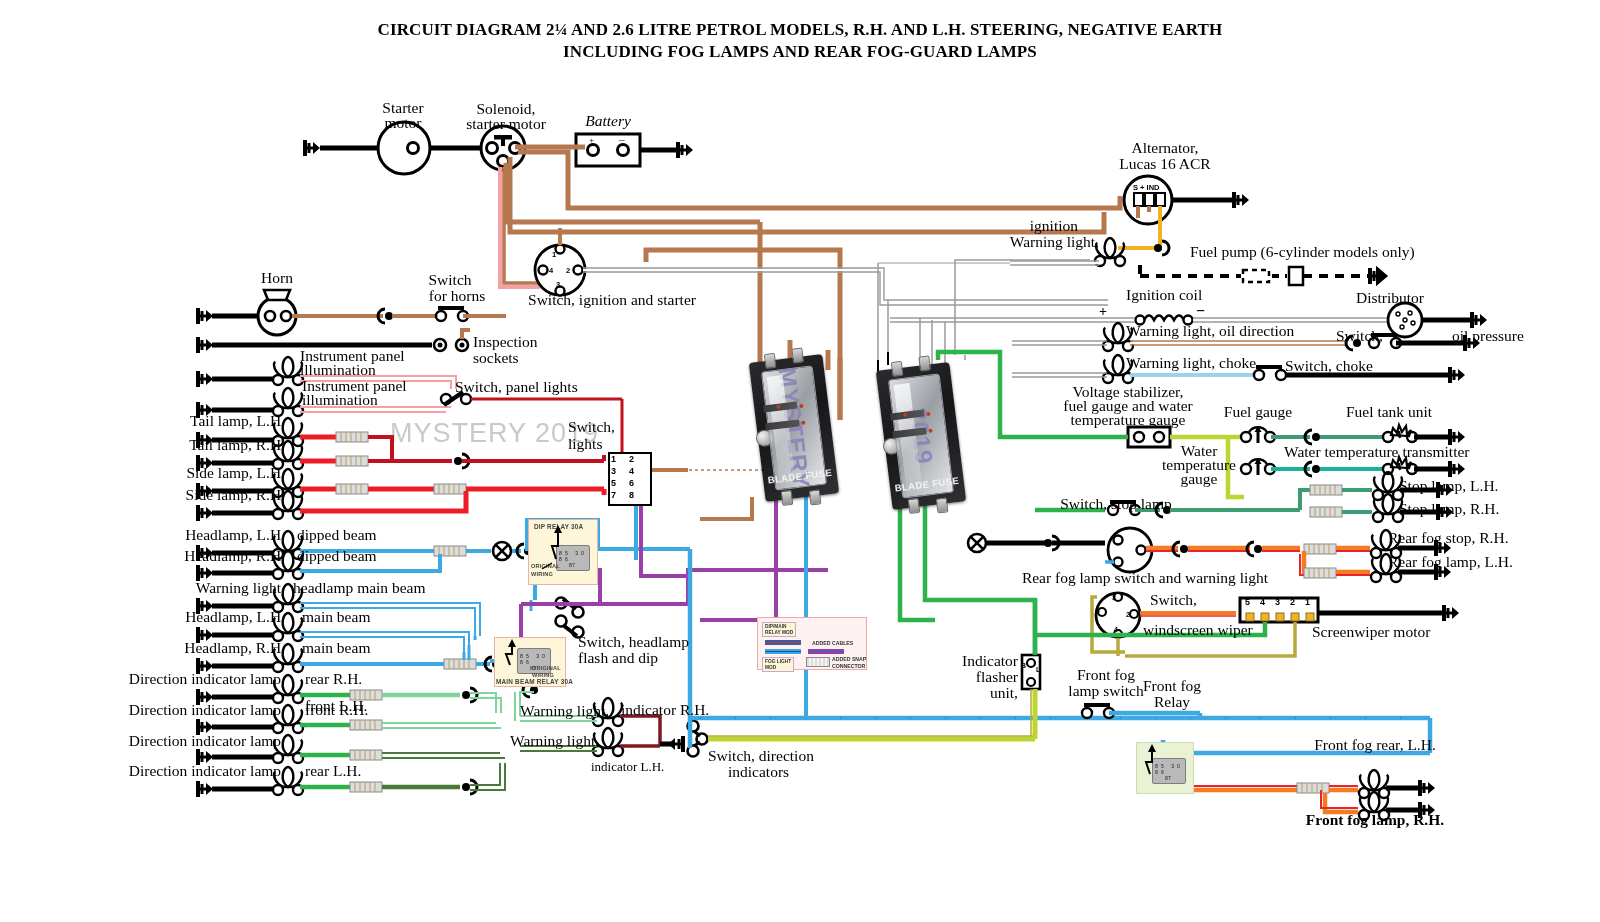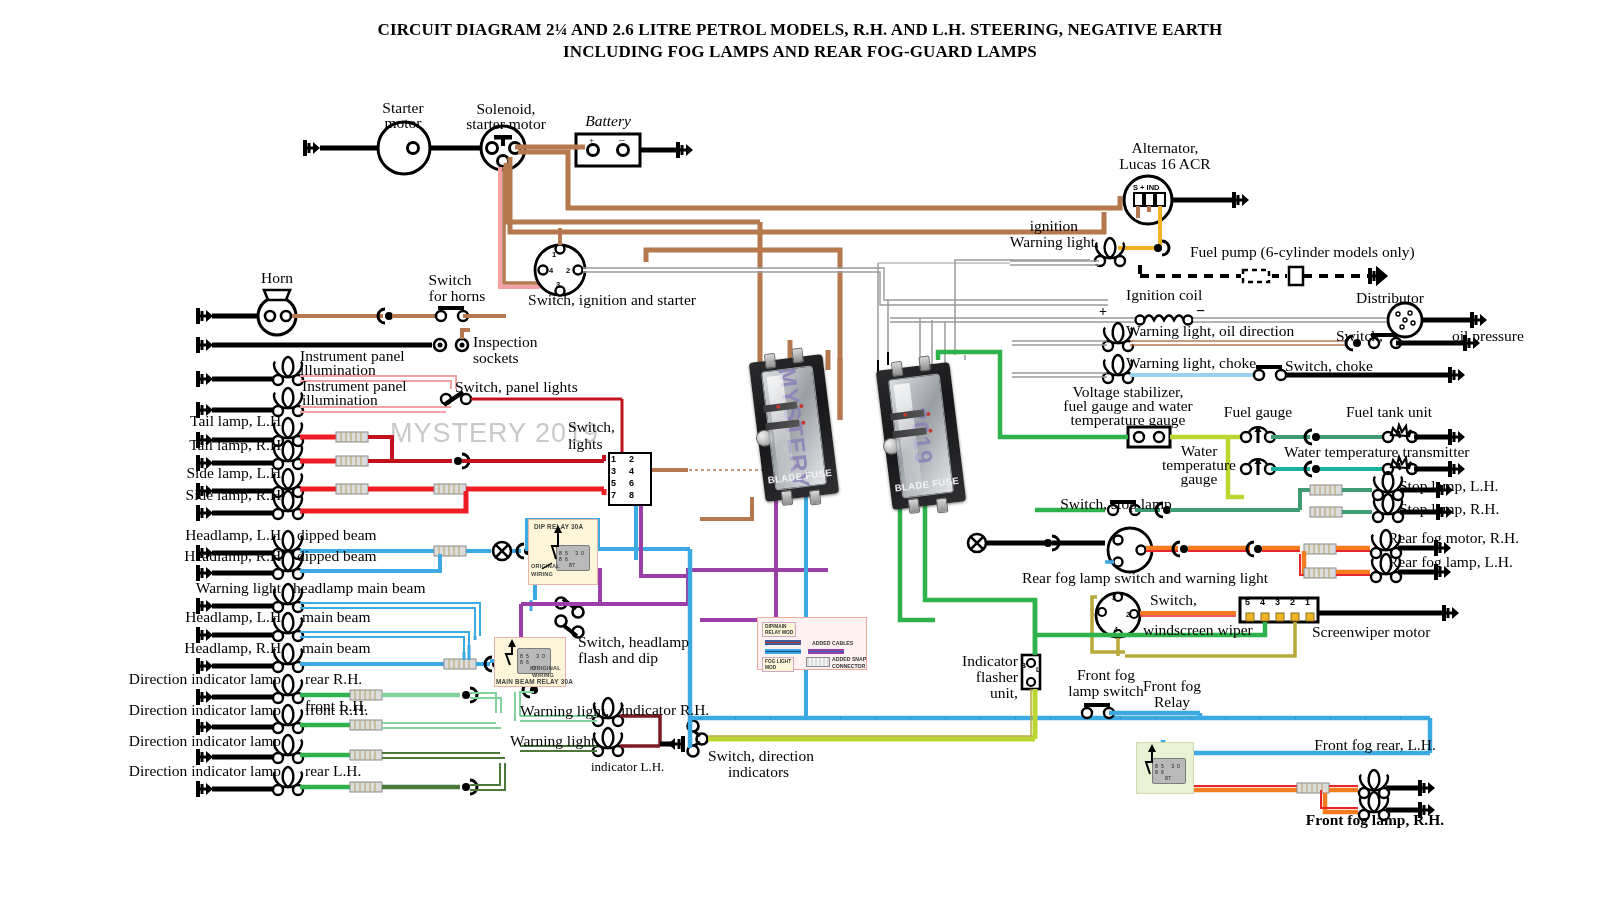--- a/index.html
+++ b/index.html
@@ -917,21 +917,21 @@
   <div class="lbl c" style="left:1258px;top:404px;">Fuel gauge</div>
   <div class="lbl c" style="left:1389px;top:404px;">Fuel tank unit</div>
   <div class="lbl c" style="left:1199px;top:443px;">Water</div>
   <div class="lbl c" style="left:1199px;top:457px;">temperature</div>
   <div class="lbl c" style="left:1199px;top:471px;">gauge</div>
   <div class="lbl" style="left:1284px;top:444px;">Water temperature  transmitter</div>
 
   <div class="lbl c" style="left:1116px;top:496px;">Switch, stop lamp</div>
   <div class="lbl" style="left:1399px;top:478px;">Stop lamp, L.H.</div>
   <div class="lbl" style="left:1399px;top:501px;">Stop lamp, R.H.</div>
-  <div class="lbl" style="left:1388px;top:530px;">Rear fog motor, R.H.</div>
+  <div class="lbl" style="left:1388px;top:530px;">Rear fog stop, R.H.</div>
   <div class="lbl" style="left:1388px;top:554px;">Rear fog lamp, L.H.</div>
   <div class="lbl c" style="left:1145px;top:570px;">Rear fog lamp switch and warning light</div>
   <div class="lbl" style="left:1150px;top:592px;">Switch,</div>
   <div class="lbl" style="left:1143px;top:622px;">windscreen wiper</div>
   <div class="lbl" style="left:1312px;top:624px;">Screenwiper motor</div>
 
   <div class="lbl r" style="left:1018px;top:653px;">Indicator</div>
   <div class="lbl r" style="left:1018px;top:669px;">flasher</div>
   <div class="lbl r" style="left:1018px;top:685px;">unit,</div>
   <div class="lbl c" style="left:1106px;top:667px;">Front fog</div>

